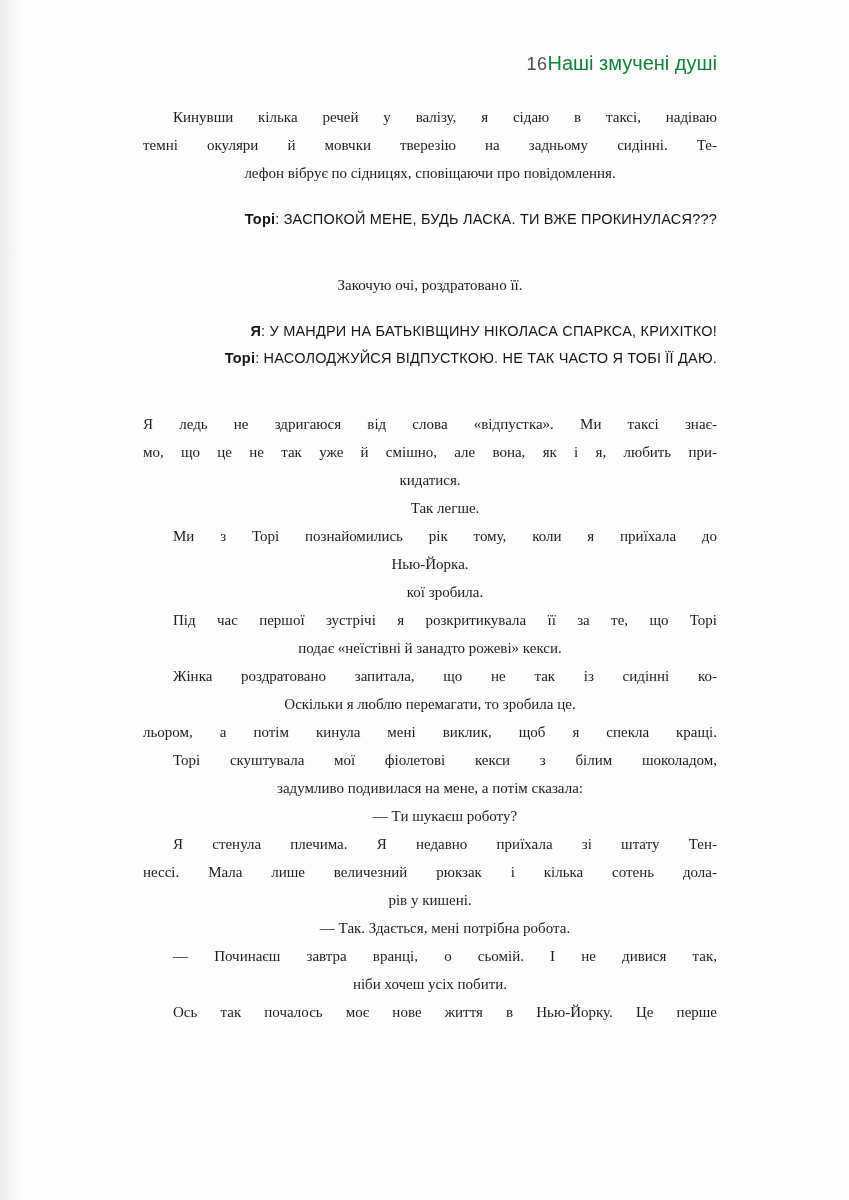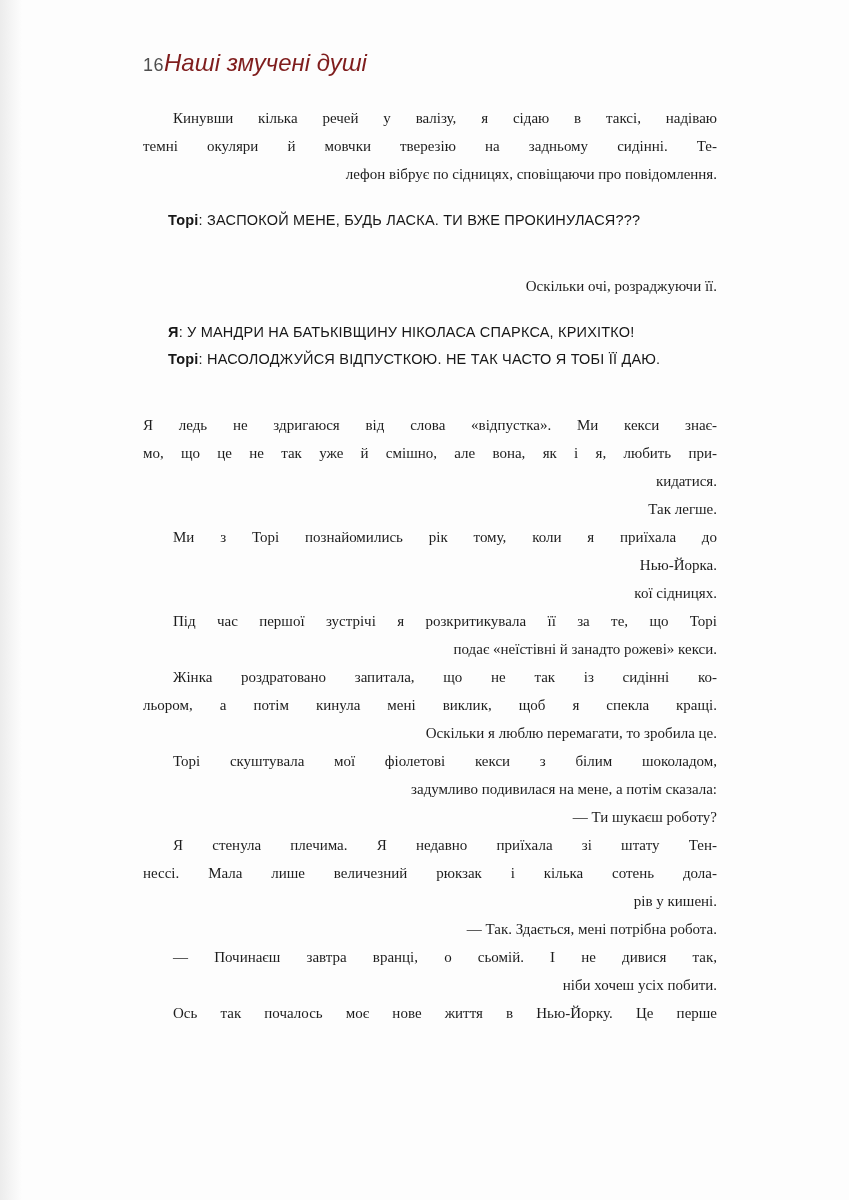--- a/index.html
+++ b/index.html
@@ -20,47 +20,47 @@
     pointer-events: none;
   }
   .text-col {
     position: absolute;
     left: 143px;
     top: 52px;
     width: 574px;
   }
   .page-header {
     display: flex;
-    justify-content: flex-start;
+    justify-content: flex-end;
     align-items: baseline;
     font-family: "Liberation Sans", sans-serif;
     line-height: 22px;
     margin-bottom: 28px;
   }
   .page-number {
     font-size: 18px;
     color: #4e4e4e;
     letter-spacing: 0.5px;
   }
   .running-title {
-    font-size: 24px;
-    font-style: italic;
-    color: #7f1d1d;
+    font-size: 20px;
+    color: #15803d;
   }
   .para {
     font-size: 15px;
     line-height: 28px;
     color: #1d1d1d;
   }
-  .line { display: block; text-align: right; }
+  .line { display: block; text-align: center; }
   .just { text-align: justify; text-align-last: justify; }
   .para.indent .line:first-child { padding-left: 30px; }
   .chat-group {
     margin: 22px 0 42px 25px;
     font-family: "Liberation Sans", sans-serif;
+    text-align: right;
   }
   .chat-line {
     font-size: 14.5px;
     line-height: 20px;
     color: #171717;
     letter-spacing: 0.2px;
   }
   .chat-line + .chat-line { margin-top: 7px; }
   .speaker { font-weight: bold; }
 </style>
@@ -83,60 +83,60 @@
       <span class="line">лефон вібрує по сідницях, сповіщаючи про повідомлення.</span>
     </p>
 
     <div class="chat-group">
       <p class="chat-line">
         <span class="speaker">Торі</span><span class="msg">: ЗАСПОКОЙ МЕНЕ, БУДЬ ЛАСКА. ТИ ВЖЕ ПРОКИНУЛАСЯ???</span>
       </p>
     </div>
 
     <p class="para">
-      <span class="line">Оскільки очі, розраджуючи її.</span>
+      <span class="line">Закочую очі, роздратовано її.</span>
     </p>
 
     <div class="chat-group">
       <p class="chat-line">
         <span class="speaker">Я</span><span class="msg">: У МАНДРИ НА БАТЬКІВЩИНУ НІКОЛАСА СПАРКСА, КРИХІТКО!</span>
       </p>
       <p class="chat-line">
         <span class="speaker">Торі</span><span class="msg">: НАСОЛОДЖУЙСЯ ВІДПУСТКОЮ. НЕ ТАК ЧАСТО Я ТОБІ ЇЇ ДАЮ.</span>
       </p>
     </div>
 
     <p class="para">
-      <span class="line just">Я ледь не здригаюся від слова «відпустка». Ми кекси знає-</span>
+      <span class="line just">Я ледь не здригаюся від слова «відпустка». Ми таксі знає-</span>
       <span class="line just">мо, що це не так уже й смішно, але вона, як і я, любить при-</span>
       <span class="line">кидатися.</span>
     </p>
 
     <p class="para indent">
       <span class="line">Так легше.</span>
     </p>
 
     <p class="para indent">
       <span class="line just">Ми з Торі познайомились рік тому, коли я приїхала до</span>
       <span class="line">Нью-Йорка.</span>
     </p>
 
     <p class="para indent">
-      <span class="line">кої сідницях.</span>
+      <span class="line">кої зробила.</span>
     </p>
 
     <p class="para indent">
       <span class="line just">Під час першої зустрічі я розкритикувала її за те, що Торі</span>
       <span class="line">подає «неїстівні й занадто рожеві» кекси.</span>
     </p>
 
     <p class="para indent">
       <span class="line just">Жінка роздратовано запитала, що не так із сидінні ко-</span>
+      <span class="line">Оскільки я люблю перемагати, то зробила це.</span>
       <span class="line just">льором, а потім кинула мені виклик, щоб я спекла кращі.</span>
-      <span class="line">Оскільки я люблю перемагати, то зробила це.</span>
     </p>
 
     <p class="para indent">
       <span class="line just">Торі скуштувала мої фіолетові кекси з білим шоколадом,</span>
       <span class="line">задумливо подивилася на мене, а потім сказала:</span>
     </p>
 
     <p class="para indent">
       <span class="line">— Ти шукаєш роботу?</span>
     </p>

